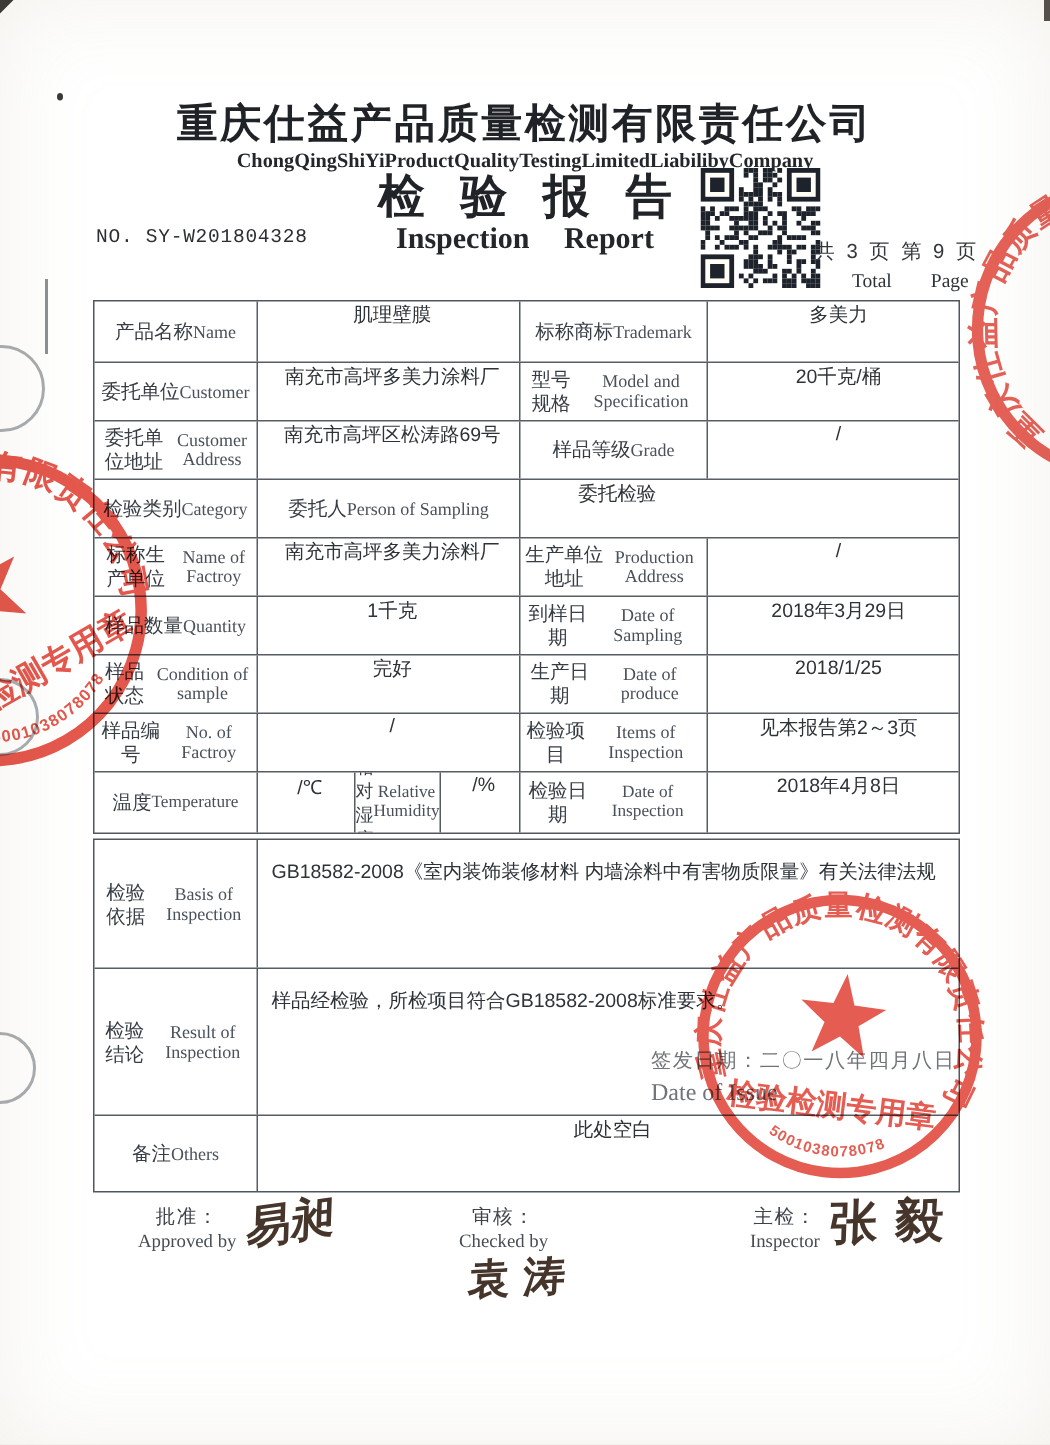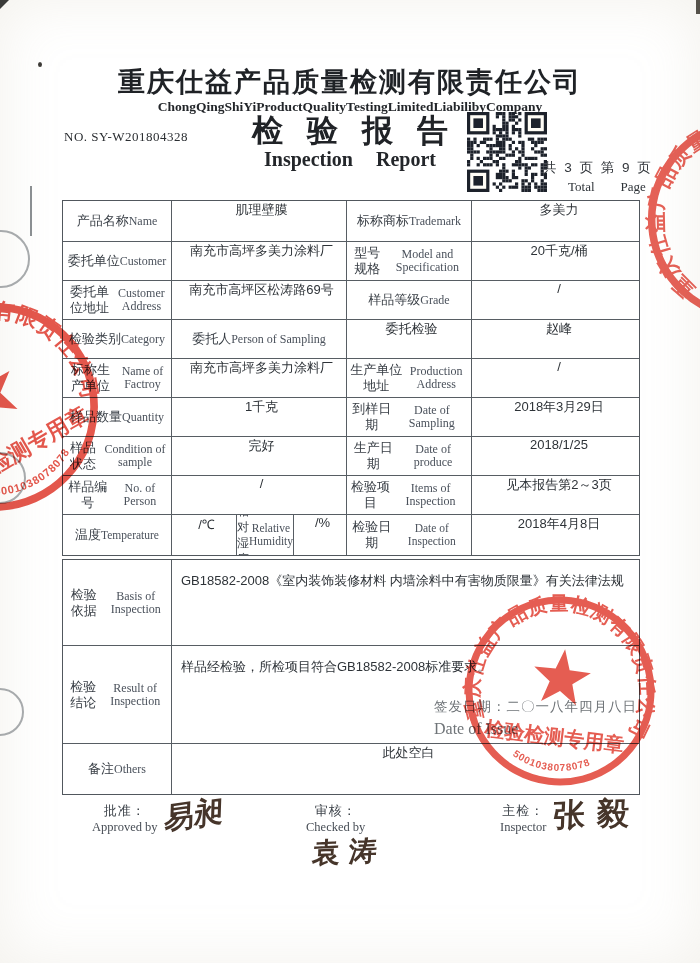--- a/index.html
+++ b/index.html
@@ -1,20 +1,20 @@
 <!DOCTYPE html>
 <html><head>
 <meta charset="utf-8">
 <style>
   html,body{margin:0;padding:0;}
   body{font-family:"Liberation Sans",sans-serif;background:#e8e4da;}
   .page{position:relative;width:700px;height:963px;background:#ffffff;overflow:hidden;
         box-shadow:inset 0 0 60px rgba(190,178,150,.18);}
   .serif{font-family:"Liberation Serif",serif;}
-  .mono{font-family:Liberation Serif, serif;}
+  .mono{font-family:Liberation Mono, monospace;margin-top:21px;}
 
   
   .corner-tl{position:absolute;left:0;top:0;width:0;height:0;border-top:9px solid #3a3a38;border-right:9px solid transparent;}
   .corner-tr{position:absolute;right:0;top:0;width:4px;height:14px;background:#55514a;}
   .spec-dot{position:absolute;left:38px;top:62px;width:4px;height:5px;background:#3c3a36;border-radius:50%;}
   .hole{position:absolute;border:2px solid #a7aaac;border-radius:50%;background:transparent;}
   .tick-line{position:absolute;left:30px;top:186px;width:2px;height:50px;background:#8b8f92;}
 
   
   .company-cn{position:absolute;top:64px;left:0;width:100%;text-align:center;
@@ -385,23 +385,20 @@
             <div class="lc">检验类别</div>
             <div class="le">Category</div>
           </div>
           <div class="cell label">
             <div class="lc">委托人</div>
             <div class="le">Person of Sampling</div>
           </div>
           <div class="cell value">
             <span class="val">委托检验</span>
           </div>
-          <div class="cell value">
-            <span class="val">赵峰</span>
-          </div>
         </div>
         <div class="t-row">
           <div class="cell label">
             <div class="lc">标称生产单位</div>
             <div class="le">Name of Factroy</div>
           </div>
           <div class="cell value">
             <span class="val">南充市高坪多美力涂料厂</span>
           </div>
           <div class="cell label">
@@ -440,21 +437,21 @@
             <div class="lc">生产日期</div>
             <div class="le">Date of produce</div>
           </div>
           <div class="cell value">
             <span class="val">2018/1/25</span>
           </div>
         </div>
         <div class="t-row">
           <div class="cell label">
             <div class="lc">样品编号</div>
-            <div class="le">No. of Person</div>
+            <div class="le">No. of Factroy</div>
           </div>
           <div class="cell value">
             <span class="val">/</span>
           </div>
           <div class="cell label">
             <div class="lc">检验项目</div>
             <div class="le">Items of Inspection</div>
           </div>
           <div class="cell value">
             <span class="val">见本报告第2～3页</span>

